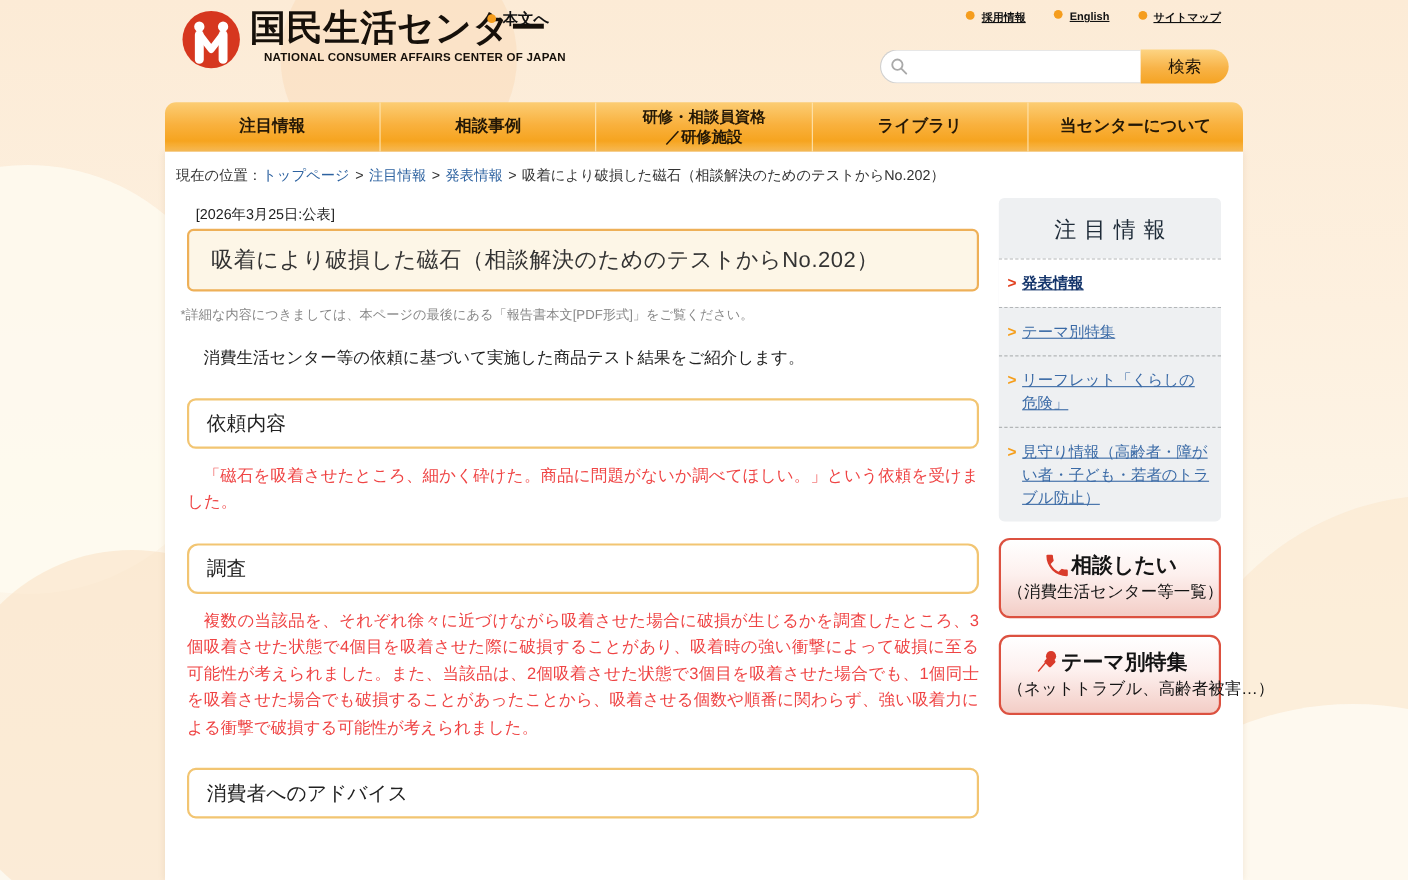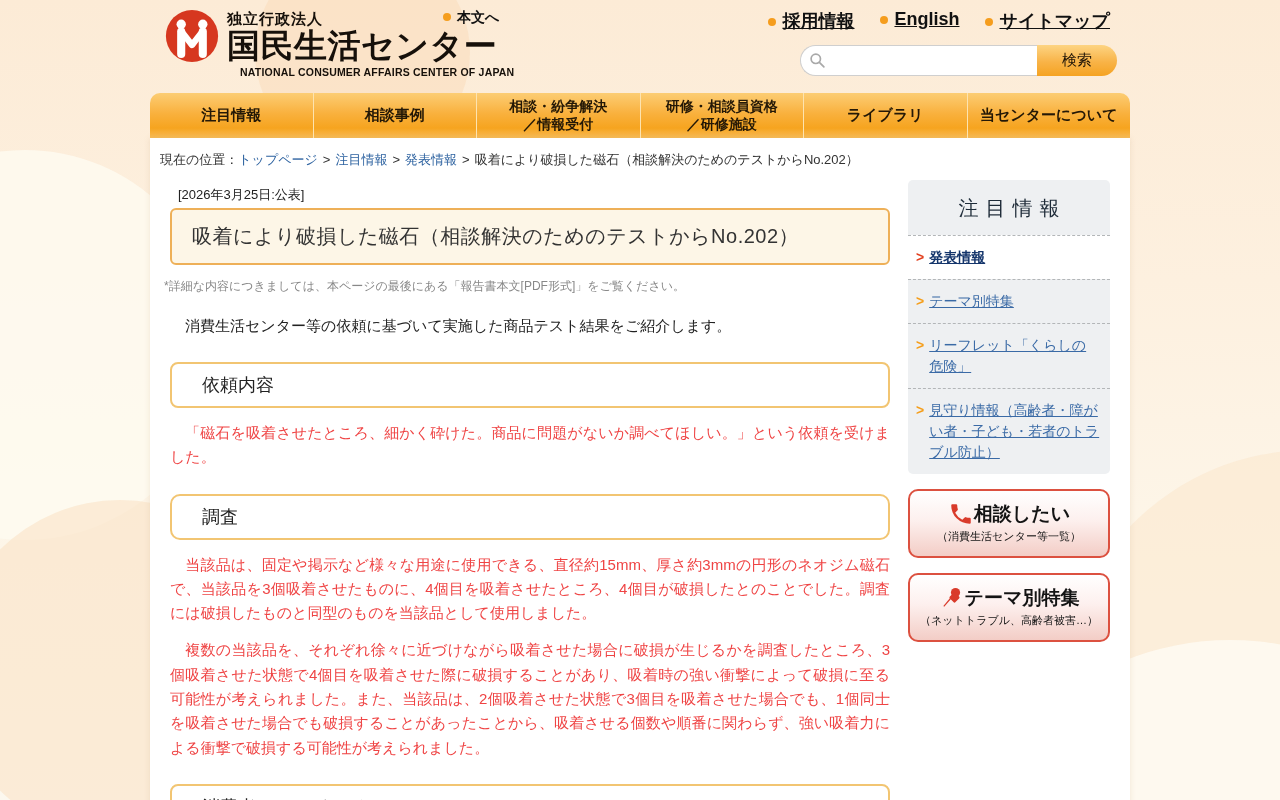--- a/index.html
+++ b/index.html
@@ -20,21 +20,21 @@
   .brand{position:absolute;left:15px;top:6px;display:flex;align-items:flex-start;gap:8px;text-decoration:none;color:#16100a;cursor:pointer;}
   .logo-circle{display:block;width:54px;height:54px;margin-top:3px;}
   .brand-text{display:flex;flex-direction:column;line-height:1.05;}
   .org-type{font-size:15px;font-weight:bold;letter-spacing:1px;margin-top:5px;}
   .org-name{font-size:33px;font-weight:bold;letter-spacing:.5px;margin-top:2px;}
   .org-en{font-size:10.5px;font-weight:bold;letter-spacing:.2px;margin-top:4px;white-space:nowrap;padding-left:13px;}
   .bullet{display:inline-block;width:8px;height:8px;border-radius:50%;background:#f59d1d;margin-right:6px;vertical-align:1px;}
   .skip{position:absolute;left:293px;top:9px;font-size:14px;font-weight:bold;color:#111;text-decoration:none;cursor:pointer;}
   .skip span.lbl{}
   .toplinks{position:absolute;right:20px;top:9px;display:flex;gap:26px;}
-  .toplinks a{font-size:18px;font-weight:bold;color:#111;text-decoration:none;cursor:pointer;white-space:nowrap;}
+  .toplinks a{font-size:10px;font-weight:bold;color:#111;text-decoration:none;cursor:pointer;white-space:nowrap;}
   .toplinks a span.lbl{text-decoration:underline;}
   .searchbar{position:absolute;right:13px;top:45px;display:flex;height:31px;width:317px;}
   .searchbar input{flex:1;border:1px solid #cfcfcf;border-right:none;border-radius:16px 0 0 16px;
     padding:0 8px 0 32px;font-size:13px;outline:none;background:#fff;min-width:0;}
   .search-ico{position:absolute;left:9px;top:7px;width:17px;height:17px;pointer-events:none;}
   .searchbar button{width:80px;border:none;border-radius:0 16px 16px 0;cursor:pointer;
     background:linear-gradient(180deg,#fdd483 0%,#f8b347 55%,#f5a322 100%);
     font-size:15px;font-weight:normal;color:#1d1306;font-family:inherit;}
 
   
@@ -56,42 +56,42 @@
   .sidecol{width:202px;flex:0 0 202px;margin-top:6px;}
 
   
   .pubdate{margin:12px 0 4px 8px;font-size:13px;color:#222;}
   .title-box{border:2px solid #eeb058;border-radius:6px;background:#fdf6e7;
     padding:13px 20px;font-size:20px;color:#333;letter-spacing:.5px;}
   .note{margin:13px 0 0 -6px;font-size:12px;color:#888;}
   .intro{margin:19px 0 0;font-size:15px;color:#222;line-height:1.6;}
   .section{margin-top:24px;}
   .sec-head{border:2px solid #f2c572;border-radius:8px;background:#fff;
-    padding:9px 30px;font-size:18px;color:#222;}
+    padding:9px 16px;font-size:18px;color:#222;}
   .section p{margin:13px 0 0;font-size:15px;color:#ef4444;line-height:1.62;text-align:justify;}
 
   
   .attention{background:#eef0f2;border-radius:5px;overflow:hidden;}
   .attention .atitle{padding:15px 0 13px;text-align:center;font-size:20px;color:#1e2b38;
     letter-spacing:.35em;text-indent:.35em;font-weight:500;}
   .attention ul{list-style:none;margin:0;padding:0;}
   .attention li{border-top:1px dashed #b3b6b8;padding:11px 10px 11px 8px;display:flex;gap:5px;
     font-size:14px;line-height:1.5;cursor:pointer;}
   .attention li.current{background:#fff;}
   .attention .arr{font-weight:bold;color:#f59e1b;flex:0 0 auto;}
   .attention li.current .arr{color:#e2401f;}
   .attention a{color:#3a6aa6;text-decoration:underline;}
   .attention li.current a{color:#14356b;font-weight:bold;}
 
   .redbox{margin-top:15px;border:2px solid #dc5140;border-radius:10px;cursor:pointer;
     background:linear-gradient(180deg,#ffffff 0%,#fdf0ee 45%,#f3cdc6 100%);
     padding:10px 6px 12px;text-align:center;}
   .redbox .row{display:flex;align-items:flex-end;justify-content:center;gap:0;}
   .redbox .rtitle{font-size:19px;font-weight:bold;color:#141414;}
-  .redbox .rsub{font-size:11px;color:#141414;margin-top:2px;white-space:nowrap;}
+  .redbox .rsub{font-size:15px;color:#141414;margin-top:2px;white-space:nowrap;}
   .icon-svg{display:block;}
 </style>
 </head>
 <body>
 
 <div class="viewport">
   <div class="circ c1"></div>
   <div class="circ c2"></div>
   <div class="circ c3"></div>
   <div class="circ c4"></div>
@@ -105,21 +105,20 @@
           <svg class="icon-svg" width="54" height="54" viewBox="0 0 60 60">
             <circle cx="30" cy="30" r="29" fill="#d6371f"></circle>
             <circle cx="18" cy="17" r="5.2" fill="#fff"></circle>
             <circle cx="42" cy="17" r="5.2" fill="#fff"></circle>
             <path d="M18 25 L18 50" stroke="#fff" stroke-width="9" stroke-linecap="round" fill="none"></path>
             <path d="M42 25 L42 50" stroke="#fff" stroke-width="9" stroke-linecap="round" fill="none"></path>
             <path d="M20 27 L30 40 L40 27" stroke="#fff" stroke-width="7" stroke-linecap="round" stroke-linejoin="round" fill="none"></path>
           </svg>
         </span>
         <span class="brand-text">
-          <span class="org-type">独立行政法人</span>
           <span class="org-name">国民生活センター</span>
           <span class="org-en">NATIONAL CONSUMER AFFAIRS CENTER OF JAPAN</span>
         </span>
       </a>
 
       <a class="skip">
         <span class="bullet"></span><span class="lbl">本文へ</span>
       </a>
 
       <div class="toplinks">
@@ -142,22 +141,20 @@
           </svg>
         </span>
         <input type="text" value="" style="">
         <button>検索</button>
       </div>
     </header>
 
     <nav class="mainnav">
       <div class="navitem">注目情報</div>
       <div class="navitem">相談事例</div>
-      <div class="navitem two">相談・紛争解決
-／情報受付</div>
       <div class="navitem two">研修・相談員資格
 ／研修施設</div>
       <div class="navitem">ライブラリ</div>
       <div class="navitem">当センターについて</div>
     </nav>
 
     <div class="panel">
 
       <div class="breadcrumb">
         <span>現在の位置：</span><a>トップページ</a><span class="sep">&gt;</span><a>注目情報</a><span class="sep">&gt;</span><a>発表情報</a><span class="sep">&gt;</span><span>吸着により破損した磁石（相談解決のためのテストからNo.202）</span>
@@ -174,21 +171,20 @@
 
           <p class="intro">　消費生活センター等の依頼に基づいて実施した商品テスト結果をご紹介します。</p>
 
           <section class="section">
             <h2 class="sec-head" style="margin:0;font-weight:normal;">依頼内容</h2>
             <p>　「磁石を吸着させたところ、細かく砕けた。商品に問題がないか調べてほしい。」という依頼を受けました。</p>
           </section>
 
           <section class="section">
             <h2 class="sec-head" style="margin:0;font-weight:normal;border-radius:10px;">調査</h2>
-            <p>　当該品は、固定や掲示など様々な用途に使用できる、直径約15mm、厚さ約3mmの円形のネオジム磁石で、当該品を3個吸着させたものに、4個目を吸着させたところ、4個目が破損したとのことでした。調査には破損したものと同型のものを当該品として使用しました。</p>
             <p>　複数の当該品を、それぞれ徐々に近づけながら吸着させた場合に破損が生じるかを調査したところ、3個吸着させた状態で4個目を吸着させた際に破損することがあり、吸着時の強い衝撃によって破損に至る可能性が考えられました。また、当該品は、2個吸着させた状態で3個目を吸着させた場合でも、1個同士を吸着させた場合でも破損することがあったことから、吸着させる個数や順番に関わらず、強い吸着力による衝撃で破損する可能性が考えられました。</p>
           </section>
 
           <section class="section">
             <h2 class="sec-head" style="margin:0;font-weight:normal;">消費者へのアドバイス</h2>
 
           </section>
         </main>
 
         <aside class="sidecol">

